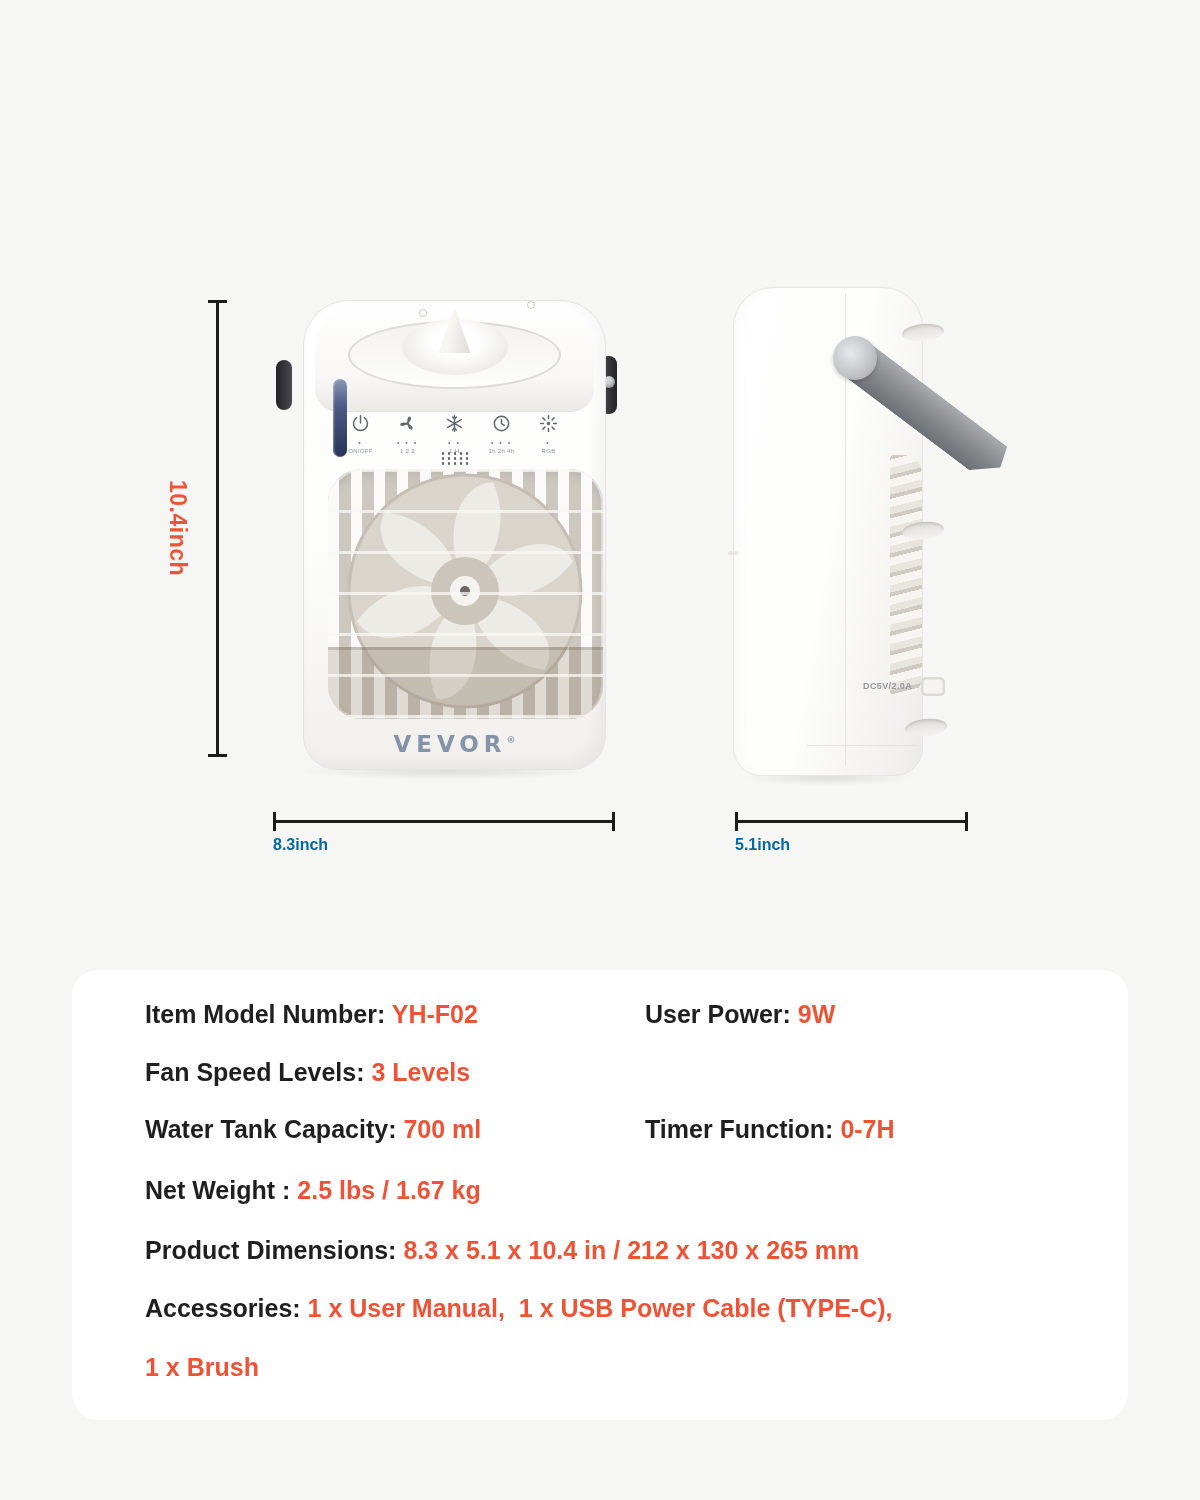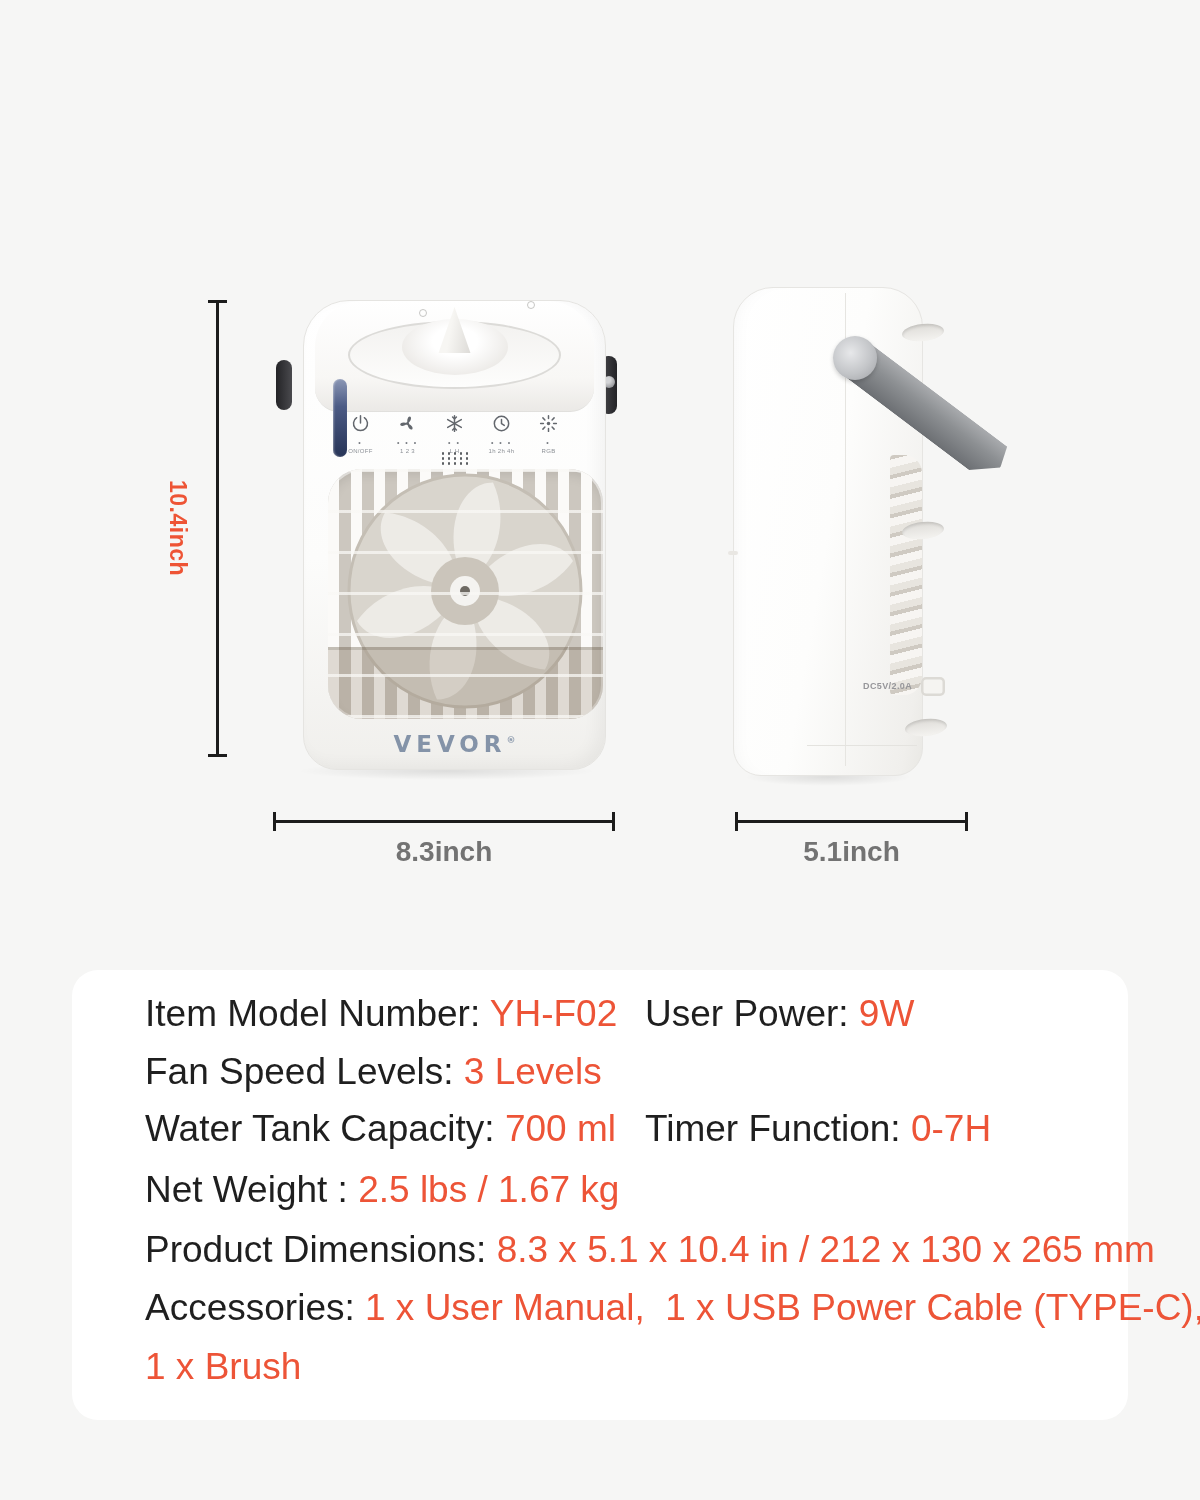--- a/index.html
+++ b/index.html
@@ -10,21 +10,21 @@
   .dim-v{position:absolute;left:216px;top:300px;width:3px;height:457px;background:#1c1c1c;}
   .dim-v::before,.dim-v::after{content:'';position:absolute;left:-8px;width:19px;height:3px;background:#1c1c1c;}
   .dim-v::before{top:0;} .dim-v::after{bottom:0;}
   .dim-v-label{position:absolute;left:160px;top:300px;height:457px;width:34px;display:flex;align-items:center;justify-content:center;
                writing-mode:vertical-rl;color:#ee5435;font-size:23px;font-weight:700;letter-spacing:.5px;}
   .dim-h{position:absolute;top:820px;height:3px;background:#1c1c1c;}
   .dim-h::before,.dim-h::after{content:'';position:absolute;top:-8px;width:3px;height:19px;background:#1c1c1c;}
   .dim-h::before{left:0;} .dim-h::after{right:0;}
   .dim-h.front{left:273px;width:342px;}
   .dim-h.side{left:735px;width:233px;}
-  .dim-h-label{position:absolute;top:836px;text-align:center;color:#737373;font-size:28px;font-weight:700;}
+  .dim-h-label{position:absolute;top:836px;color:#0369a1;font-size:16px;font-weight:700;}
   .dim-h-label.front{left:273px;width:342px;}
   .dim-h-label.side{left:735px;width:233px;}
 
   
   .front-device{position:absolute;left:276px;top:300px;width:341px;height:470px;}
   .fd-shadow,.sd-shadow{position:absolute;left:6%;right:6%;bottom:-10px;height:18px;
       background:radial-gradient(ellipse at center,rgba(0,0,0,.10),rgba(0,0,0,0) 70%);}
   .fd-clip-left{position:absolute;left:0;top:60px;width:16px;height:50px;border-radius:8px;
       background:linear-gradient(90deg,#232326,#4a4a4e);}
   .fd-clip-right{position:absolute;right:0;top:56px;width:17px;height:58px;border-radius:8px;
@@ -84,21 +84,21 @@
       box-shadow:0 2px 4px rgba(0,0,0,.18);}
   .sd-usb{position:absolute;left:188px;top:390px;width:24px;height:19px;border-radius:5px;background:#f5f4f1;
       box-shadow:inset 0 0 0 2.5px #dcdad5;z-index:2;}
   .sd-power-label{position:absolute;left:130px;top:394px;font-size:9px;font-weight:700;color:#96969a;
       letter-spacing:.4px;z-index:2;}
   .sd-bottom-seam{position:absolute;right:6px;bottom:30px;width:110px;height:1px;background:#e4e3df;}
   .sd-nozzle{position:absolute;left:-5px;top:264px;width:10px;height:4px;background:#e9e7e3;border-radius:2px;}
 
   
   .spec-panel{position:absolute;left:72px;top:970px;width:1056px;height:450px;background:#ffffff;border-radius:26px;}
-  .spec-row{position:absolute;font-size:37px;line-height:32px;color:#1f1f1f;white-space:pre;}
+  .spec-row{position:absolute;font-size:25px;line-height:32px;color:#1f1f1f;white-space:pre;font-weight:bold;}
   .spec-value{color:#ed5437;}
   .r1{top:28px;} .r2{top:86px;} .r3{top:143px;} .r4{top:204px;} .r5{top:264px;} .r6{top:322px;} .r7{top:381px;}
   .colL{left:73px;} .colR{left:573px;}
 </style>
 </head>
 <body>
 
 <div class="canvas">
 
   <div class="dim-v"></div>

